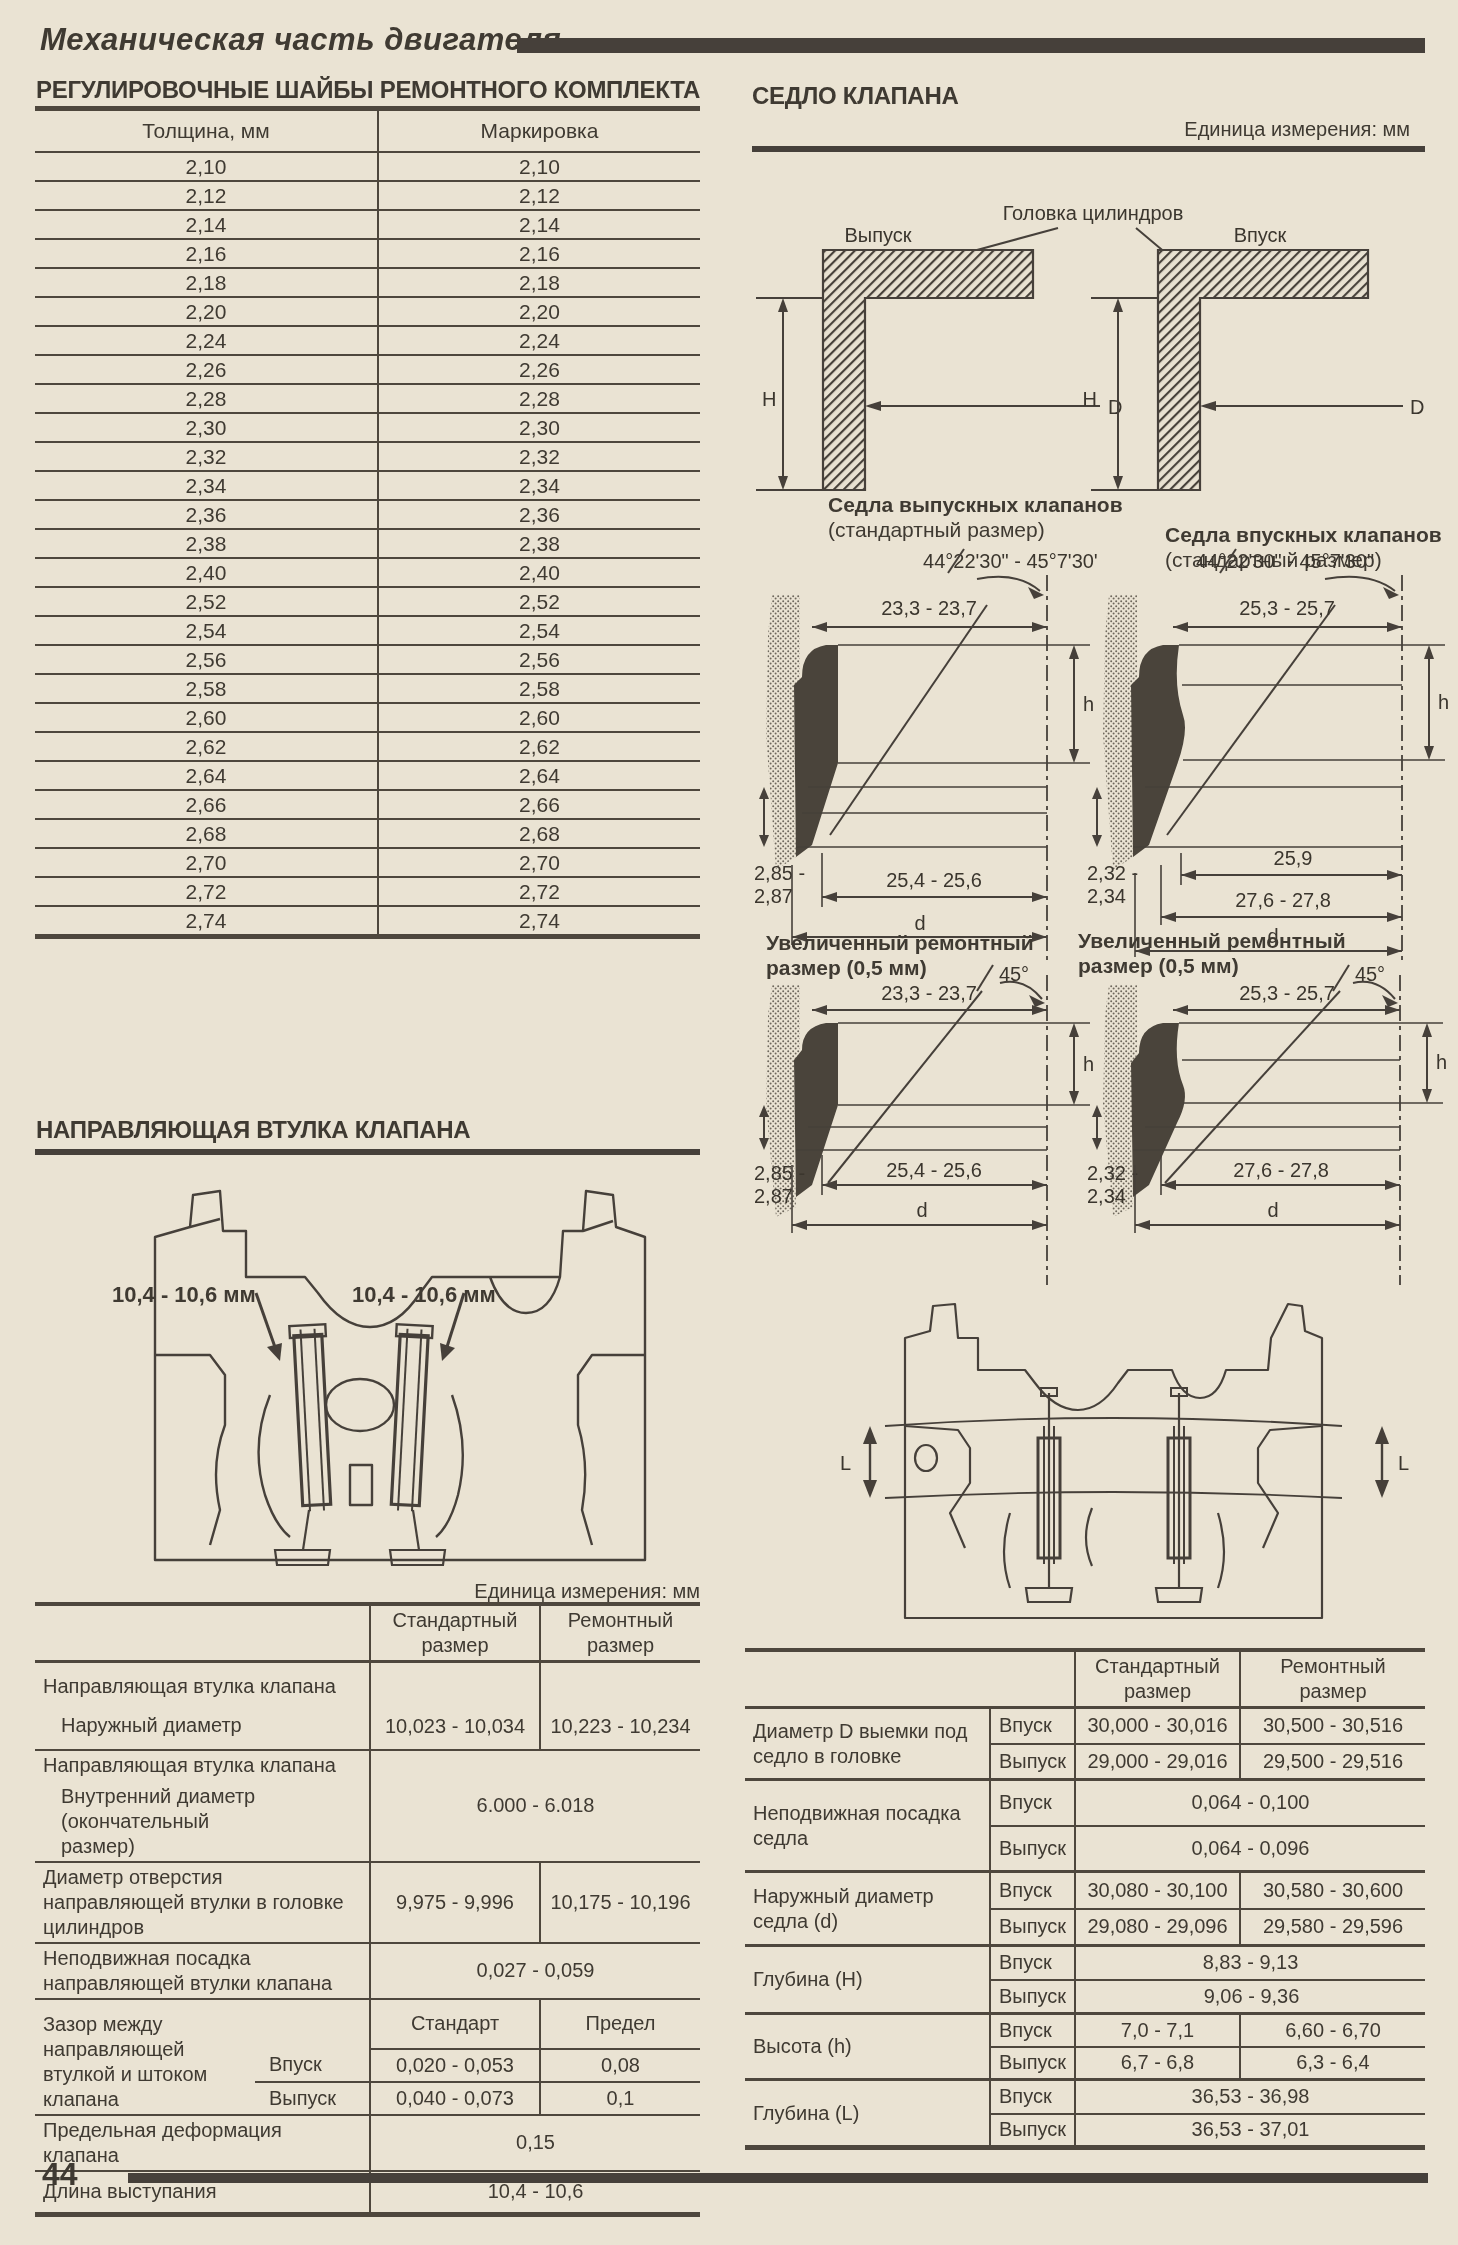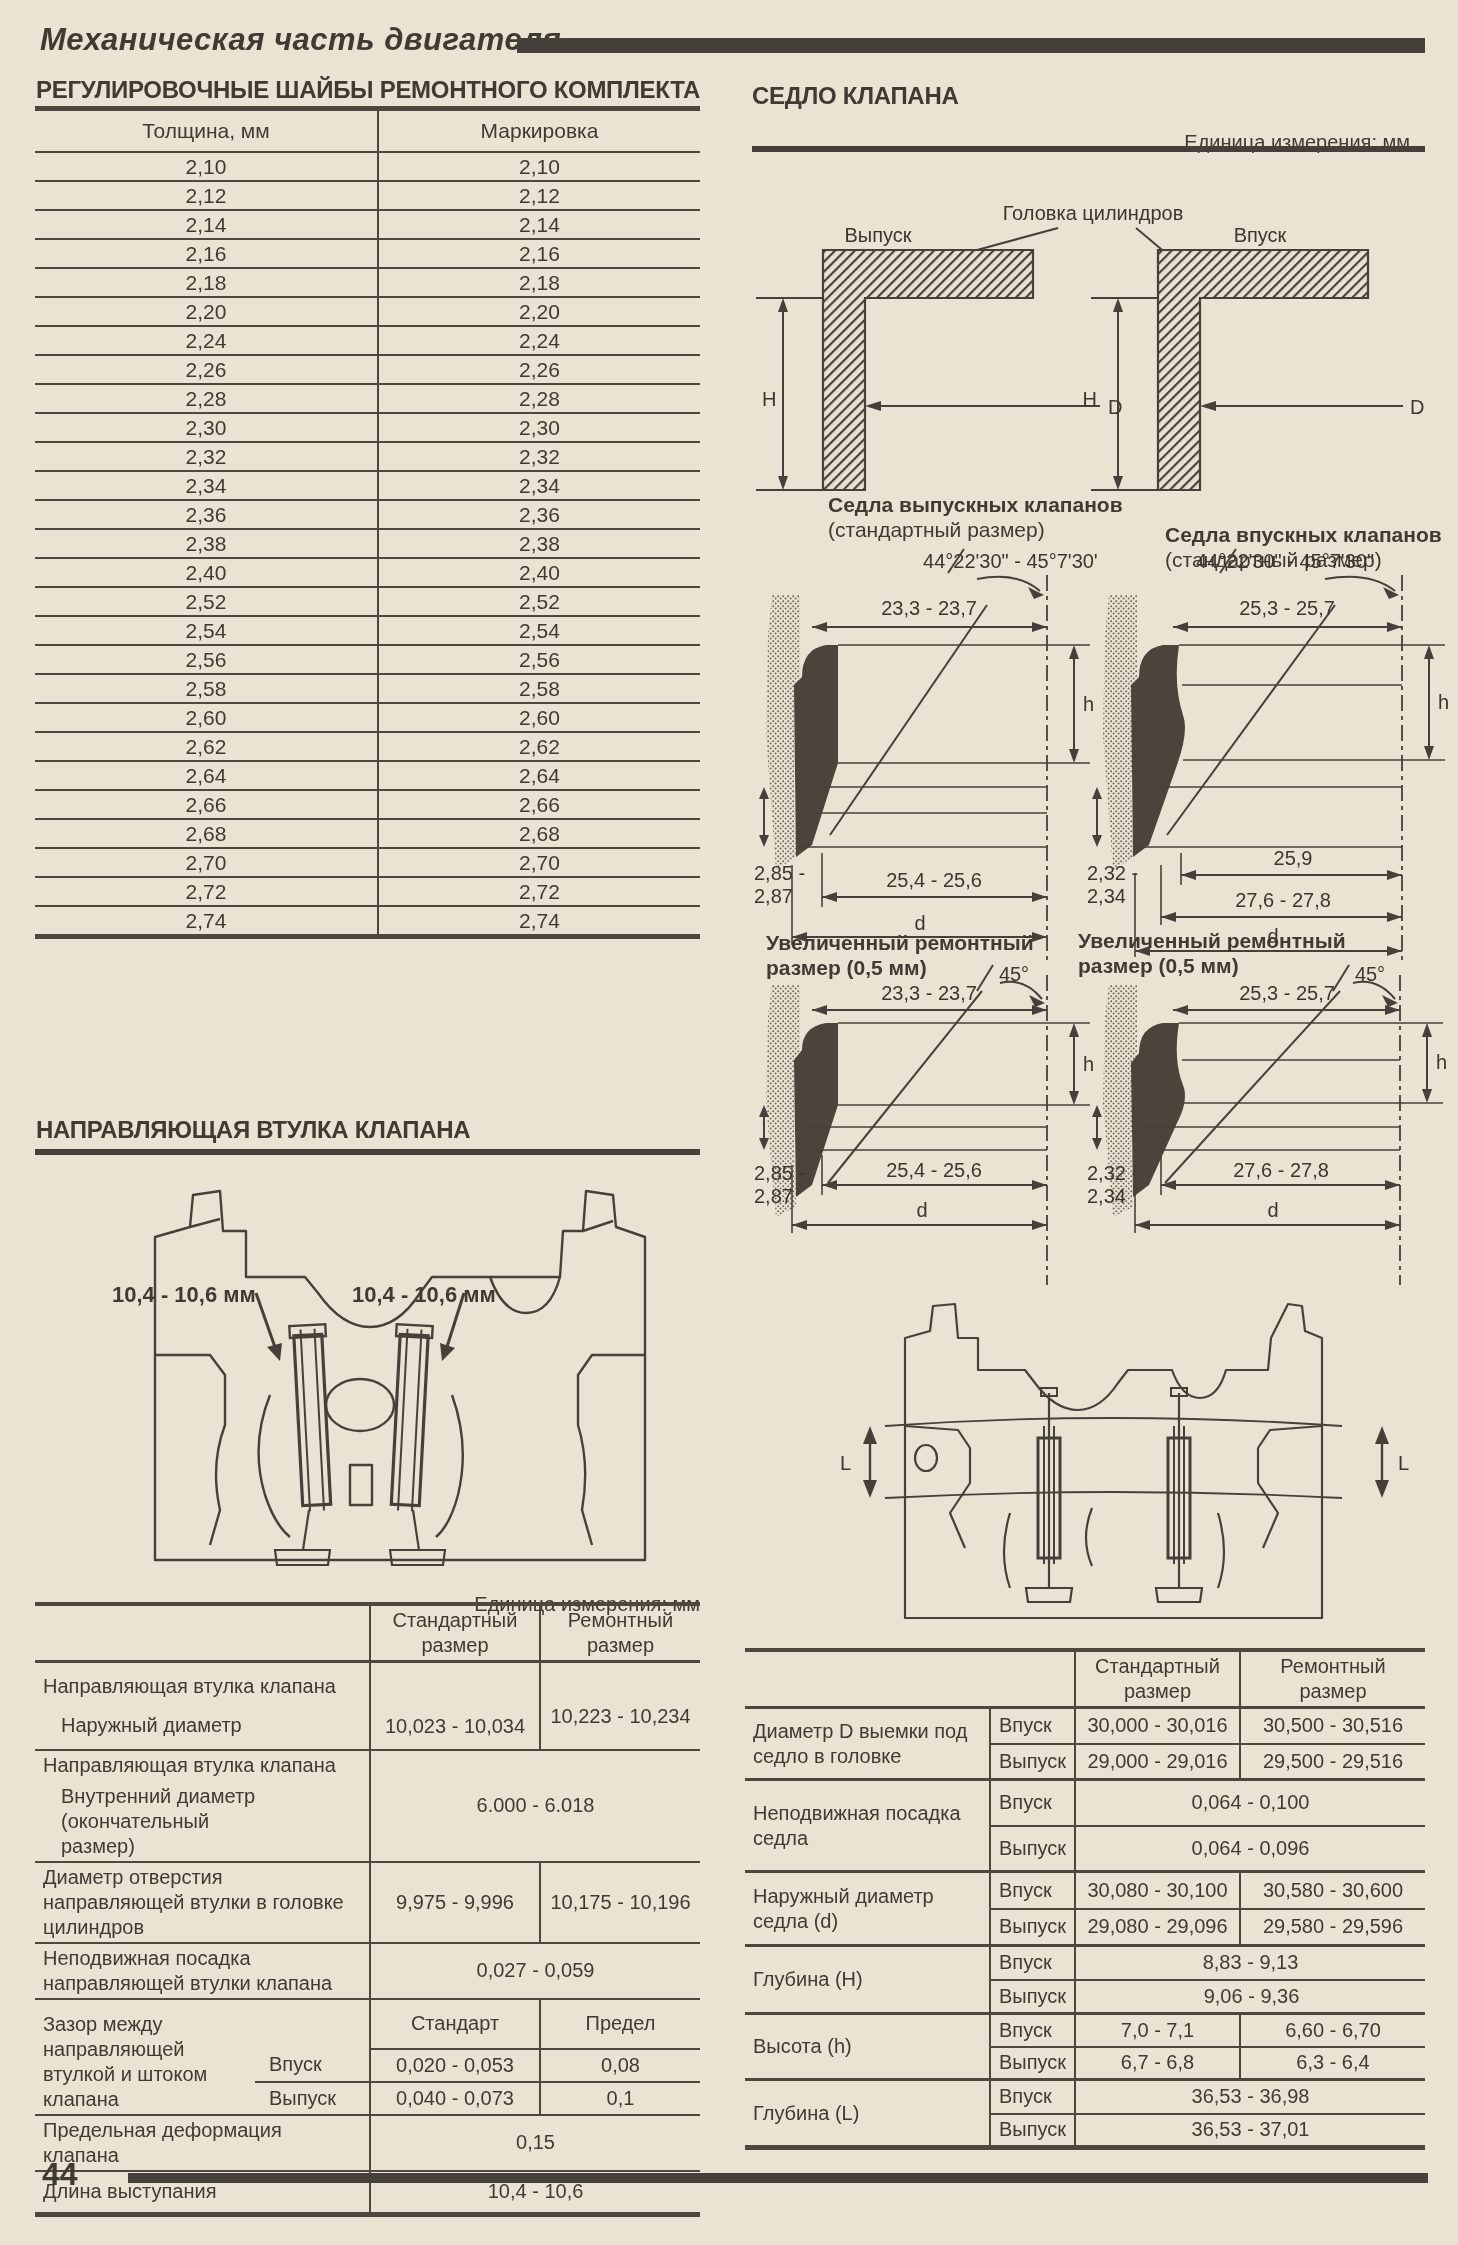--- a/index.html
+++ b/index.html
@@ -5,21 +5,21 @@
   :root{
     --paper:#eae3d3; --ink:#3f3a32; --line:#4e473d; --dk:#46403a;
   }
   html,body{margin:0;padding:0;background:#d8d2c2;}
   .page{position:relative;width:1458px;height:2245px;background:var(--paper);
     font-family:"Liberation Sans",sans-serif;color:var(--ink);overflow:hidden;}
   .abs{position:absolute;}
   .htitle{font-style:italic;font-weight:bold;font-size:31px;letter-spacing:.5px;}
   .stitle{font-weight:bold;font-size:24px;letter-spacing:-.3px;}
   .rule{background:var(--dk);}
-  .unit{font-size:20px;margin-top:13px;}
+  .unit{font-size:20px;}
   .cap1{font-weight:bold;font-size:21px;line-height:25px;}
   .cap2{font-size:21px;line-height:25px;}
   .dimlabel{font-weight:bold;font-size:22px;}
   
   .shim-table{border-collapse:collapse;width:665px;table-layout:fixed;
     border-top:5px solid var(--line);border-bottom:5px solid var(--line);}
   .shim-table th,.shim-table td{font-weight:normal;font-size:21px;text-align:center;
     border-bottom:2px solid var(--line);height:27px;padding:0;line-height:1.1;}
   .shim-table thead th{height:40px;}
   .shim-table th:first-child,.shim-table td:first-child{border-right:2.5px solid var(--line);width:342px;}
@@ -480,21 +480,21 @@
       <td colspan="2"></td>
       <th class="bl hdrc">Стандартный размер</th>
       <th class="bl hdrc">Ремонтный размер</th>
     </tr>
     <tr class="thin" style="height:88px">
       <td colspan="2">
         <div>Направляющая втулка клапана</div>
         <div class="sub" style="margin-top:14px;">Наружный диаметр</div>
       </td>
       <td class="bl val" style="vertical-align:bottom;padding-bottom:10px;">10,023 - 10,034</td>
-      <td class="bl val" style="vertical-align:bottom;padding-bottom:20px;">10,223 - 10,234</td>
+      <td class="bl val" style="vertical-align:bottom;padding-bottom:10px;">10,223 - 10,234</td>
     </tr>
     <tr class="thin" style="height:78px">
       <td colspan="2">
         <div>Направляющая втулка клапана</div>
         <div class="sub" style="margin-top:6px;width:200px;">Внутренний диаметр (окончательный размер)</div>
       </td>
       <td class="bl val" colspan="2">6.000 - 6.018</td>
     </tr>
     <tr class="thin" style="height:70px">
       <td colspan="2">Диаметр отверстия направляющей втулки в головке цилиндров</td>

